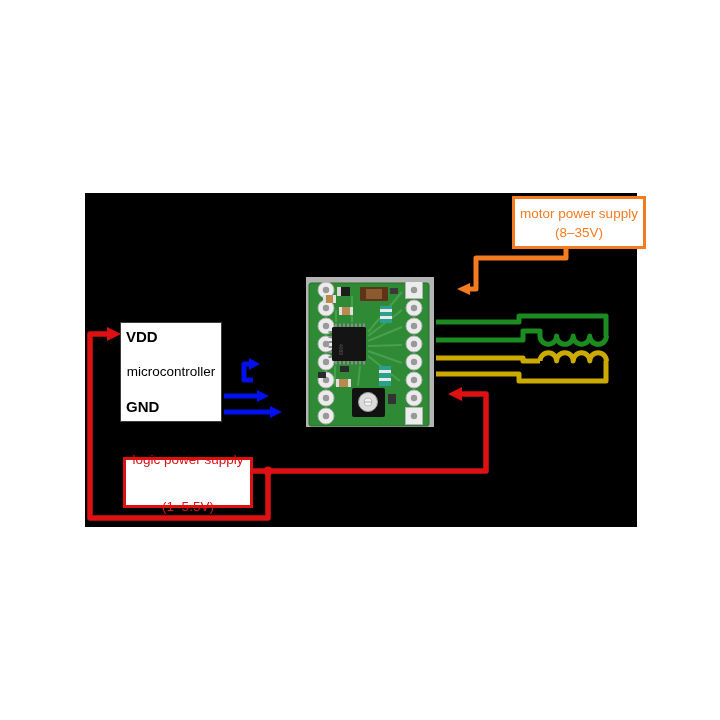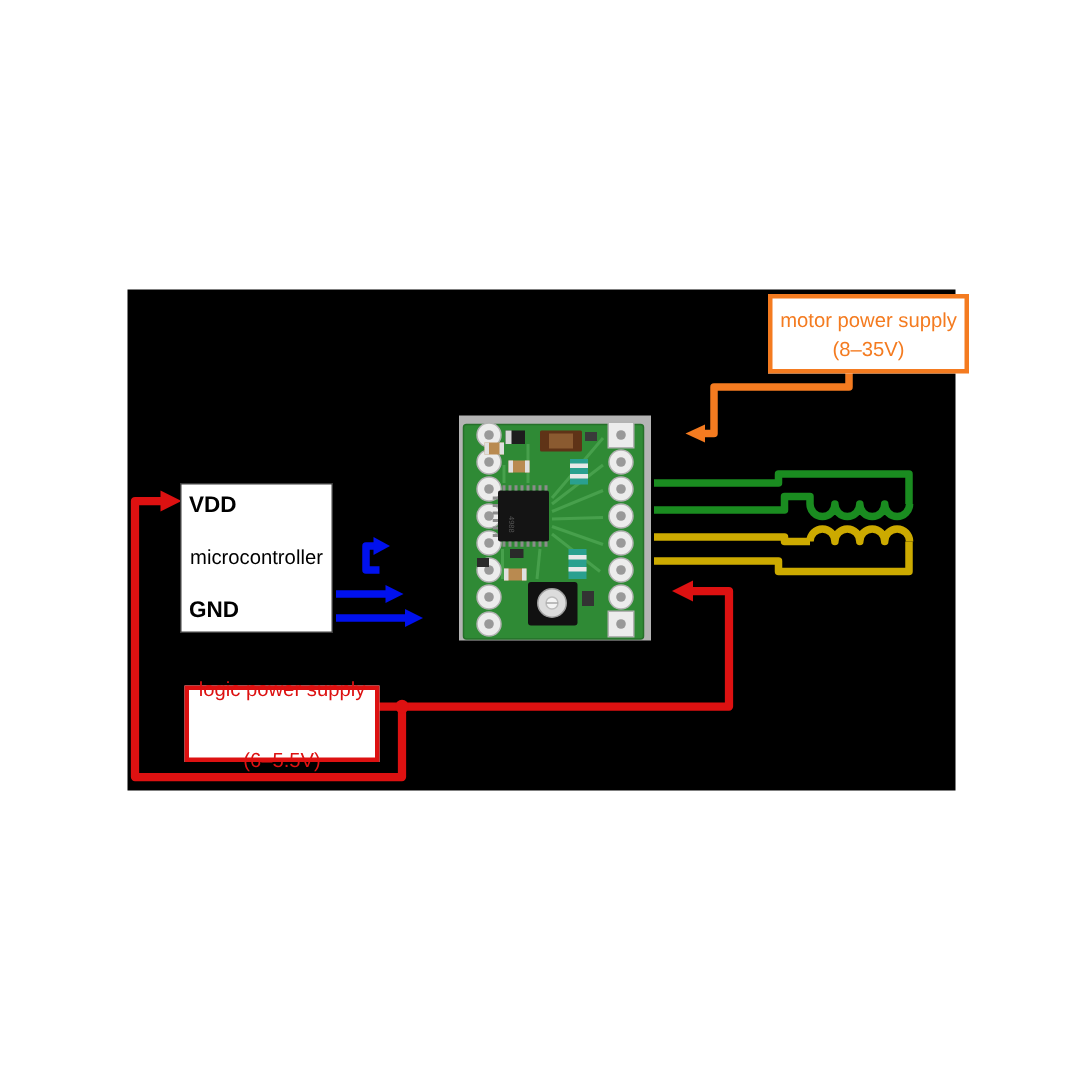--- a/index.html
+++ b/index.html
@@ -194,14 +194,14 @@
   <span class="pin-label">GND</span>
 </div>
 
 <div class="label-box motor-box">
   <span>motor power supply</span>
   <span>(8–35V)</span>
 </div>
 
 <div class="label-box logic-box">
   <span>logic power supply</span>
-  <span>(6–5.5V)</span>
+  <span>(1–5.5V)</span>
 </div>
 
 </body></html>

